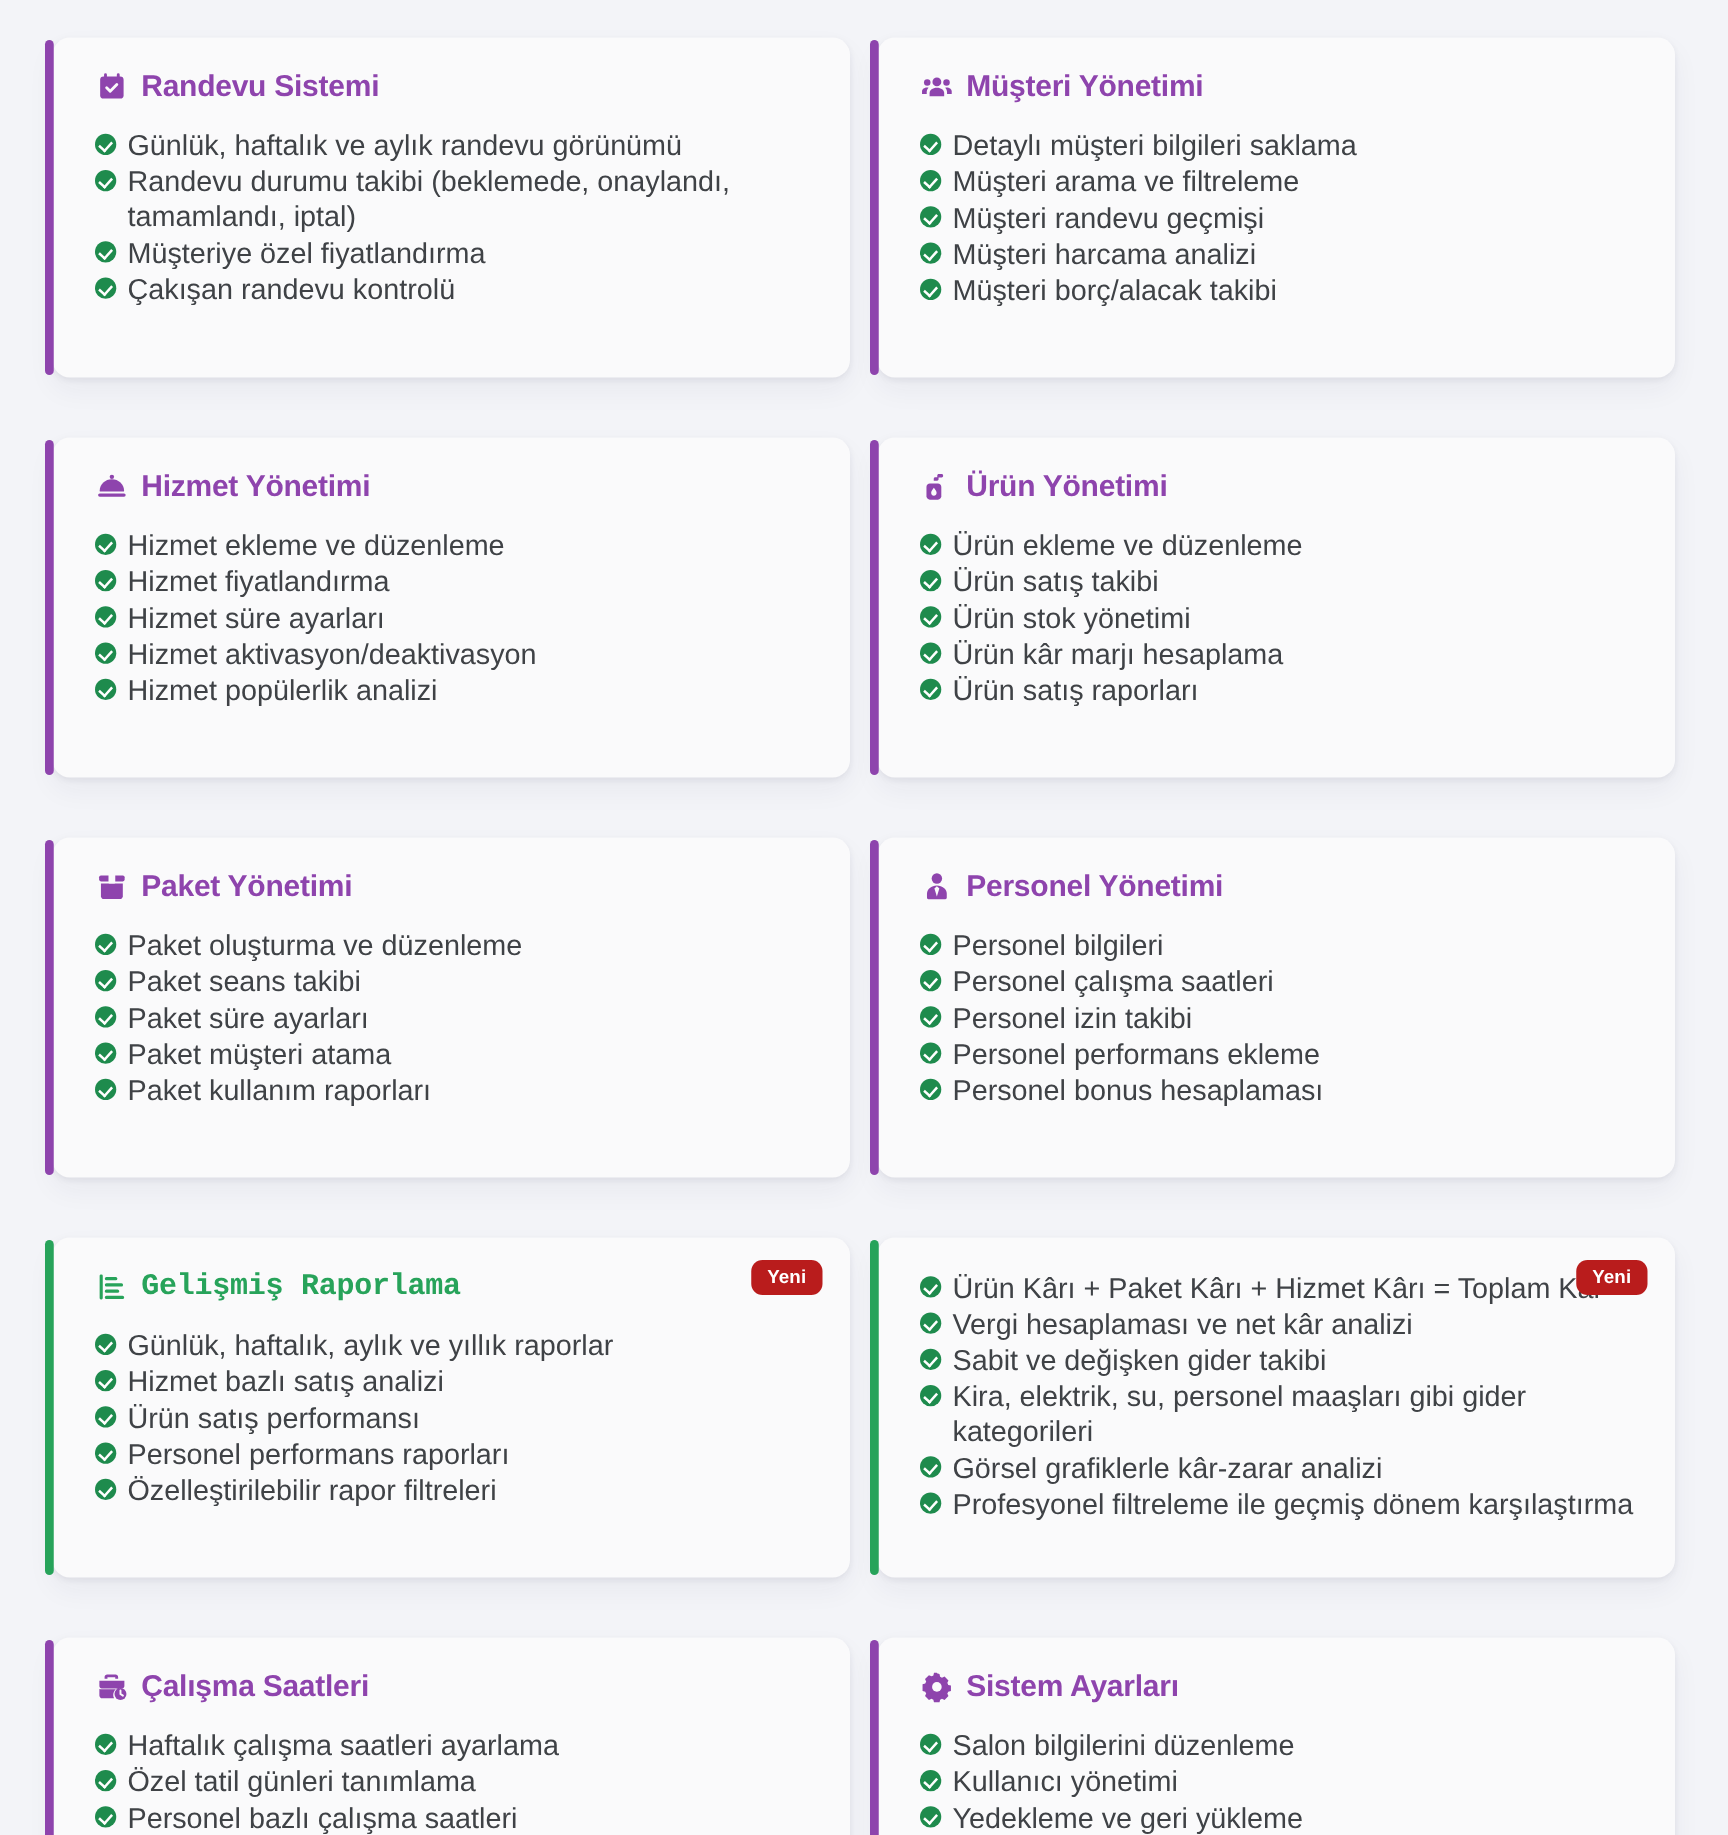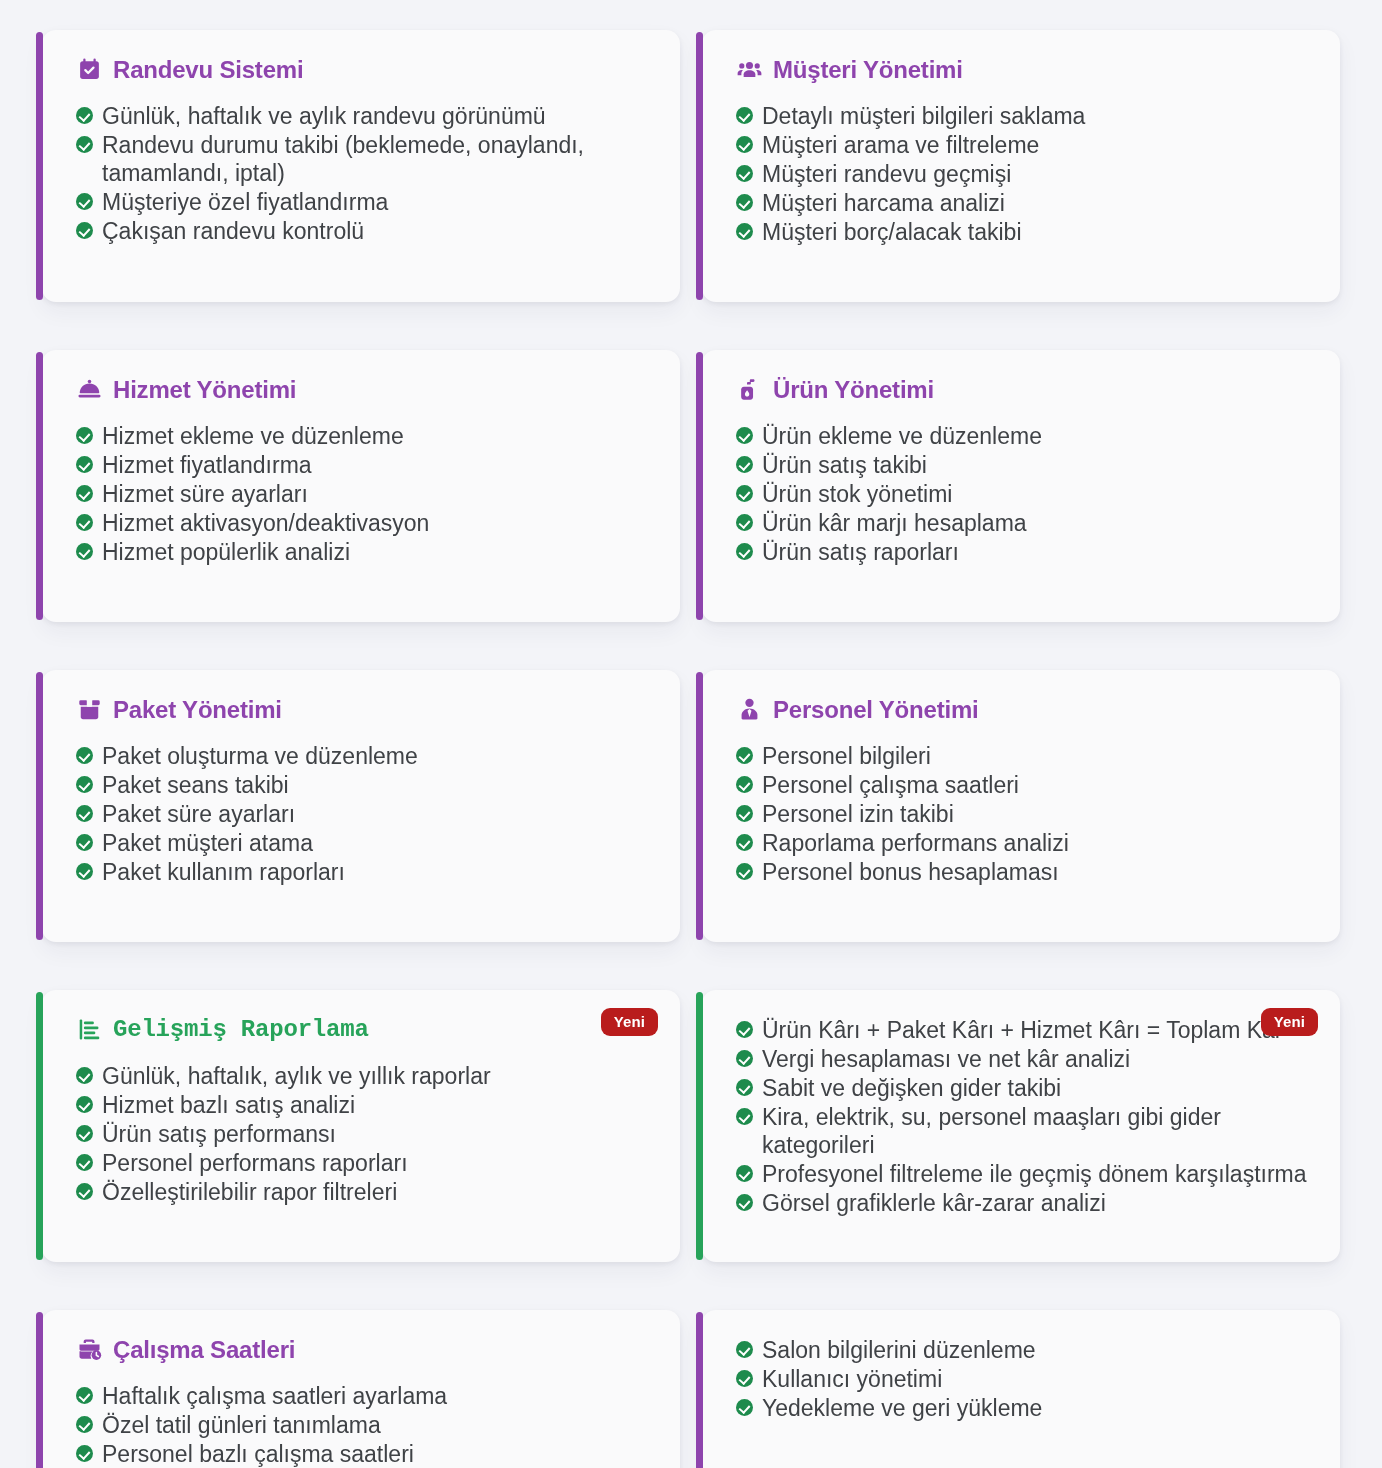--- a/index.html
+++ b/index.html
@@ -334,21 +334,21 @@
           <li class="feature-item">
             <span class="check"></span>
             <span class="feature-text">Personel çalışma saatleri</span>
           </li>
           <li class="feature-item">
             <span class="check"></span>
             <span class="feature-text">Personel izin takibi</span>
           </li>
           <li class="feature-item">
             <span class="check"></span>
-            <span class="feature-text">Raporlama performans analizi</span>
+            <span class="feature-text">Personel performans ekleme</span>
           </li>
           <li class="feature-item">
             <span class="check"></span>
             <span class="feature-text">Personel bonus hesaplaması</span>
           </li>
         </ul>
       </section>
     </div>
     <div class="cell">
       <section class="card is-green">
@@ -406,25 +406,25 @@
           <li class="feature-item">
             <span class="check"></span>
             <span class="feature-text">Sabit ve değişken gider takibi</span>
           </li>
           <li class="feature-item">
             <span class="check"></span>
             <span class="feature-text">Kira, elektrik, su, personel maaşları gibi gider kategorileri</span>
           </li>
           <li class="feature-item">
             <span class="check"></span>
+            <span class="feature-text">Görsel grafiklerle kâr-zarar analizi</span>
+          </li>
+          <li class="feature-item">
+            <span class="check"></span>
             <span class="feature-text">Profesyonel filtreleme ile geçmiş dönem karşılaştırma</span>
-          </li>
-          <li class="feature-item">
-            <span class="check"></span>
-            <span class="feature-text">Görsel grafiklerle kâr-zarar analizi</span>
           </li>
         </ul>
       </section>
     </div>
     <div class="cell">
       <section class="card">
         <span class="accent"></span>
         <div class="card-head">
           <span class="card-icon">
             <svg viewBox="0 0 24 24" fill="currentColor">
@@ -449,20 +449,29 @@
           <li class="feature-item">
             <span class="check"></span>
             <span class="feature-text">Personel bazlı çalışma saatleri</span>
           </li>
         </ul>
       </section>
     </div>
     <div class="cell">
       <section class="card">
         <span class="accent"></span>
+        <div class="card-head">
+          <span class="card-icon">
+            <svg viewBox="0 0 24 24" fill="currentColor">
+              <path d="M12 1.6l2 .6.5 2.1c.5.2 1 .4 1.4.7l2-.9 1.5 1.5 1.5 1.5-.9 2c.3.4.5.9.7 1.4l2.1.5v4.2l-2.1.5c-.2.5-.4 1-.7 1.4l.9 2-3 3-2-.9c-.4.3-.9.5-1.4.7l-.5 2.1H9.8l-.5-2.1c-.5-.2-1-.4-1.4-.7l-2 .9-3-3 .9-2c-.3-.4-.5-.9-.7-1.4l-2.1-.5V9.9l2.1-.5c.2-.5.4-1 .7-1.4l-.9-2 3-3 2 .9c.4-.3.9-.5 1.4-.7l.5-2.1H12z"></path>
+              <circle cx="12" cy="12" r="3.7" fill="#fafafb"></circle>
+            </svg>
+          </span>
+          <h3 class="card-title">Sistem Ayarları</h3>
+        </div>
         <ul class="feature-list">
           <li class="feature-item">
             <span class="check"></span>
             <span class="feature-text">Salon bilgilerini düzenleme</span>
           </li>
           <li class="feature-item">
             <span class="check"></span>
             <span class="feature-text">Kullanıcı yönetimi</span>
           </li>
           <li class="feature-item">

